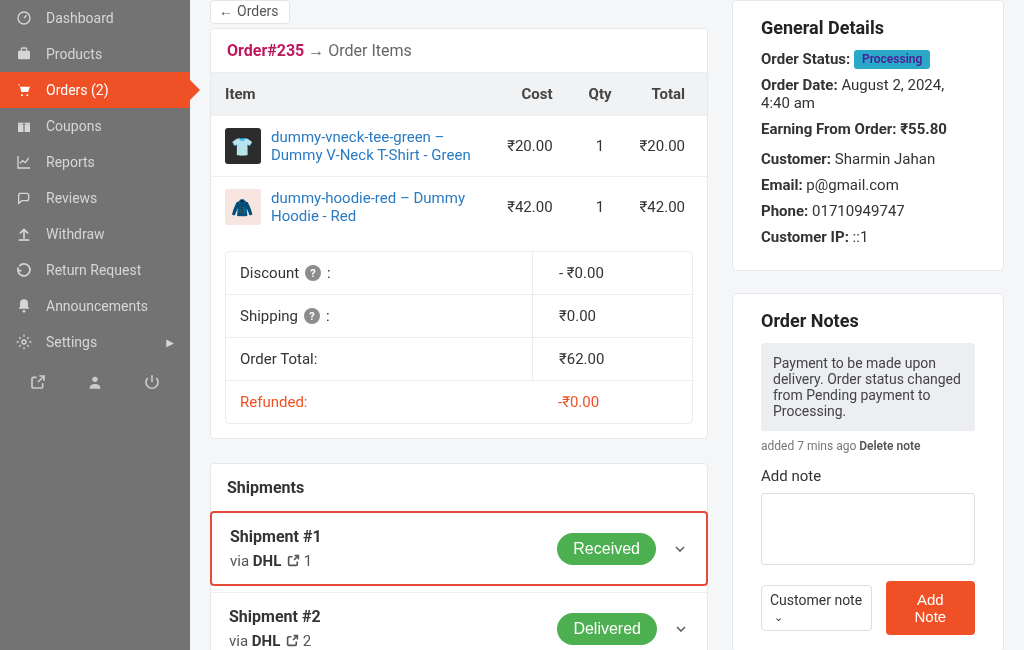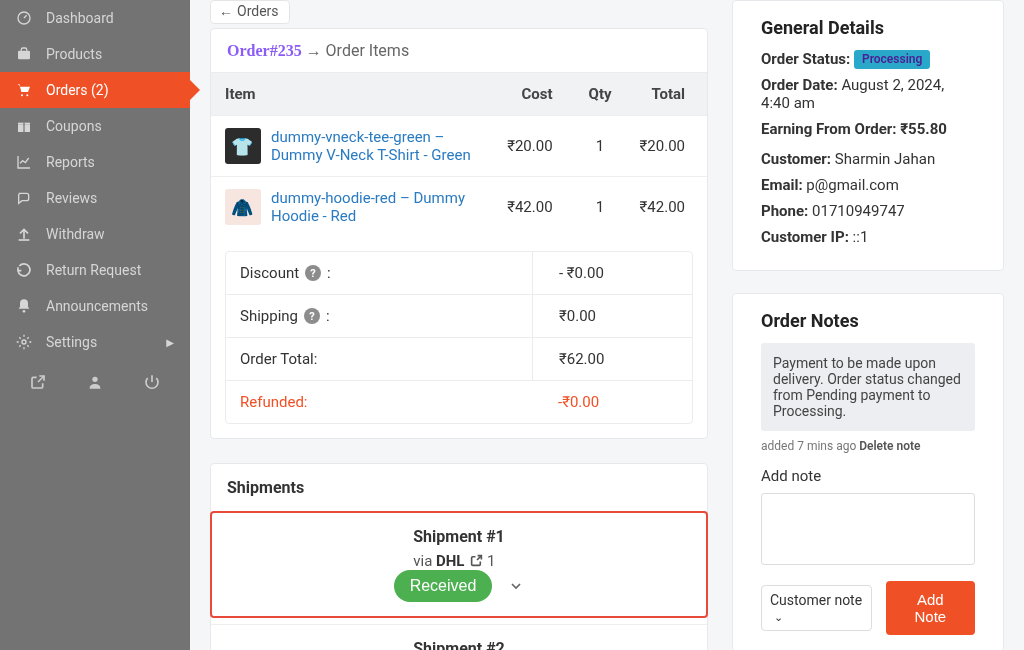--- a/index.html
+++ b/index.html
@@ -21,21 +21,21 @@
 
   
   .main { flex: 1; padding: 0 20px 20px 20px; overflow: auto; }
   .columns { display: flex; gap: 24px; align-items: flex-start; }
   .left-col { flex: 1; }
   .right-col { width: 272px; }
 
   .back-chip { display:inline-flex; align-items:center; gap:4px; background:#fff; border:1px solid #e5e5e5; padding:2px 10px 4px 8px; border-radius:4px; margin-bottom:4px; font-size:14px; color:#555; cursor:pointer;}
   .card { background: #fff; border: 1px solid #e6e8eb; border-radius: 4px; margin-bottom: 24px; }
   .card-header { padding: 12px 16px; border-bottom: 1px solid #ececec; font-size: 16px; }
-  .order-title { font-weight: 700; color: #8b5cf6; font-family: Liberation Serif, serif; }
+  .order-title { font-weight: 700; color: #be185d; }
   .order-sub { color: #666; }
 
   
   .items-table { width: 100%; border-collapse: collapse; }
   .items-table thead th { background: #f1f2f4; text-align: left; padding: 12px 14px; font-weight: 700; font-size: 15px; color: #444; }
   .items-table thead th:nth-child(2), .items-table thead th:nth-child(4) { text-align: right; padding-right: 22px;}
   .items-table thead th:nth-child(3) { text-align: center; }
   .items-table tbody td { border-top: 1px solid #eee; padding: 12px 14px; vertical-align: middle; font-size: 15px; }
   .items-table tbody td.num { text-align: right; padding-right: 22px;}
   .items-table tbody td.qty { text-align: center;}
@@ -46,21 +46,21 @@
   .totals-row { display: flex; font-size: 15px; }
   .totals-row + .totals-row { border-top: 1px solid #ececec; }
   .totals-row .tl { flex: 1; padding: 12px 14px; display:flex; align-items:center; gap:6px;}
   .totals-row .tv { width: 160px; padding: 12px 26px; border-left: 1px solid #ececec; }
   .totals-row.refunded { color: #f05025; }
   .help-dot { display:inline-flex; width:16px; height:16px; border-radius:50%; background:#8c8c8c; color:#fff; align-items:center; justify-content:center; font-size:11px; font-weight:700;}
   .totals-wrap .totals-row:last-child .tv { border-left:none;}
 
   
   .ship-card .card-header { font-weight: 700; padding: 14px 16px; border-bottom: none;}
-  .ship-row { display: flex; align-items: center; justify-content: space-between; padding: 14px 18px; border-top: 1px solid #eee; flex-direction: column; }
+  .ship-row { display: flex; align-items: center; justify-content: space-between; padding: 14px 18px; border-top: 1px solid #eee; }
   .ship-row.highlight { border: 2px solid #e84a3a; border-radius: 4px; margin: 0 -1px 6px -1px; }
   .ship-info h4 { font-size: 16px; font-weight: 700; margin-bottom: 6px; }
   .ship-info .via { color: #555; font-size: 15px; }
   .ship-info .carrier { font-weight: 700; color: #333; }
   .ext-icon { display:inline-block; margin-left:2px; font-size:13px; }
   .ship-right { display:flex; align-items:center; gap:16px; }
   .status-pill { background: #4caf50; color: #fff; padding: 7px 16px; border-radius: 18px; font-size: 16px; border:none; }
   .chev { color: #666; cursor:pointer; font-size: 16px; }
 
   

